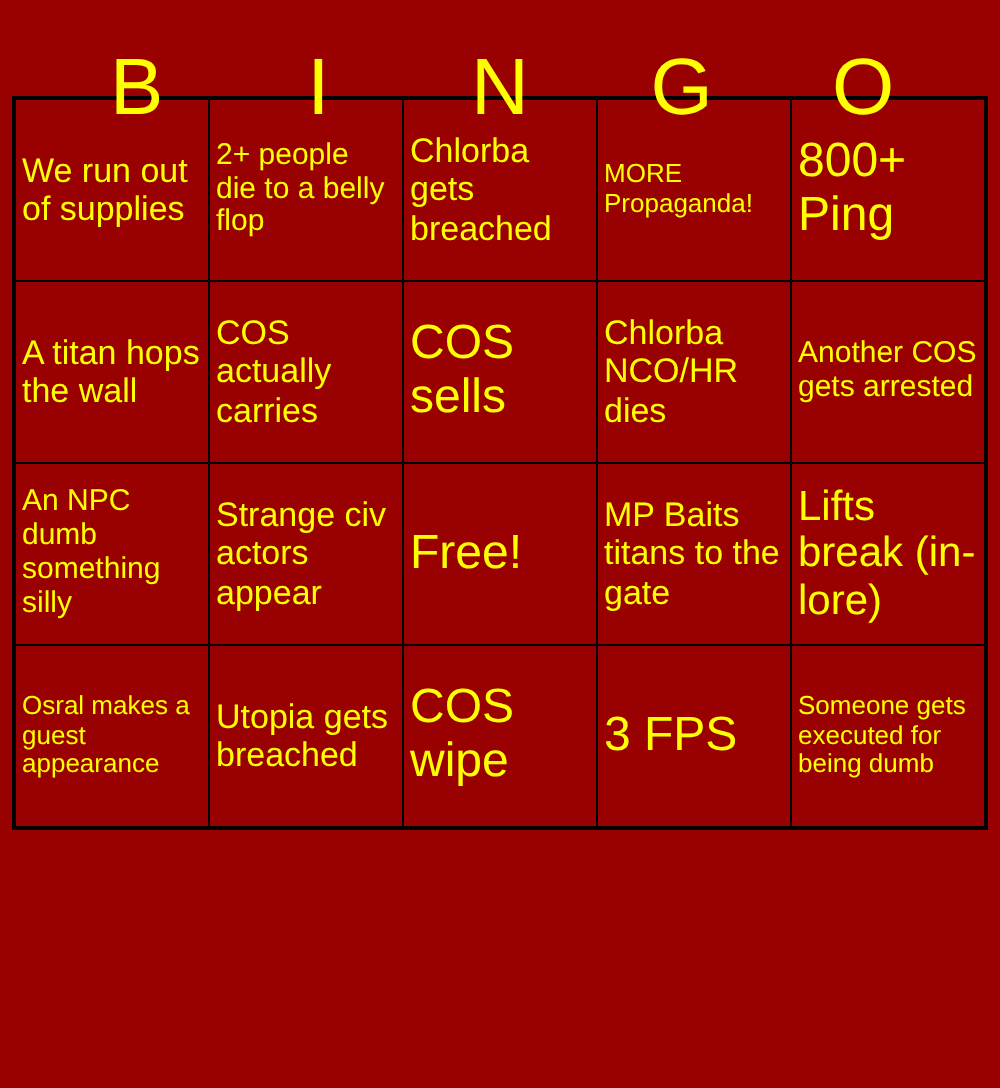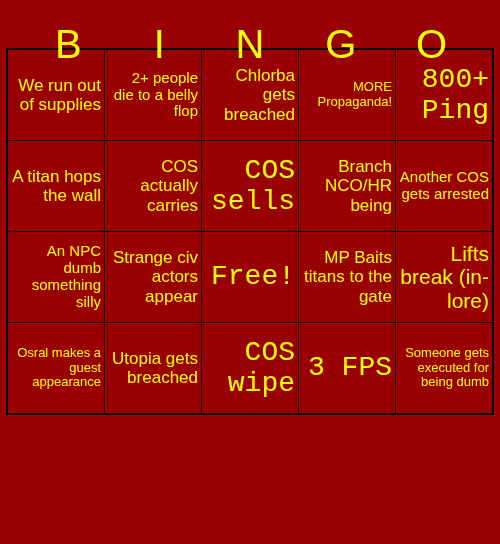--- a/index.html
+++ b/index.html
@@ -43,29 +43,29 @@
     border-collapse: collapse;
     table-layout: fixed;
     border: 2px solid #000000;
     background: #990000;
   }
   #grid td {
     border: 1px solid #000000;
     width: 90px;
     height: 88px;
     padding: 1px 3px;
-    text-align: right;
+    text-align: left;
     vertical-align: middle;
     color: #FFFF00;
     background: #990000;
     line-height: 1.12;
     overflow: hidden;
     word-wrap: break-word;
   }
-  .sz-xl { font-size: 28px; line-height: 1.14; font-family: Liberation Mono, monospace; }
+  .sz-xl { font-size: 24px; line-height: 1.14; }
   .sz-lg { font-size: 21px; line-height: 1.14; }
   .sz-md { font-size: 17px; line-height: 1.16; }
   .sz-sm { font-size: 15px; line-height: 1.16; }
   .sz-xs { font-size: 13px; line-height: 1.2; margin-top: 35px; }
 </style>
 </head>
 <body>
 
 <div id="card">
 
@@ -83,21 +83,21 @@
         <td class="sz-md">We run out of supplies</td>
         <td class="sz-sm">2+ people die to a belly flop</td>
         <td class="sz-md">Chlorba gets breached</td>
         <td class="sz-xs">MORE Propaganda!</td>
         <td class="sz-xl">800+ Ping</td>
       </tr>
       <tr>
         <td class="sz-md">A titan hops the wall</td>
         <td class="sz-md">COS actually carries</td>
         <td class="sz-xl">COS sells</td>
-        <td class="sz-md">Branch NCO/HR being</td>
+        <td class="sz-md">Chlorba NCO/HR dies</td>
         <td class="sz-sm">Another COS gets arrested</td>
       </tr>
       <tr>
         <td class="sz-sm">An NPC dumb something silly</td>
         <td class="sz-md">Strange civ actors appear</td>
         <td class="sz-xl">Free!</td>
         <td class="sz-md">MP Baits titans to the gate</td>
         <td class="sz-lg">Lifts break (in-lore)</td>
       </tr>
       <tr>

